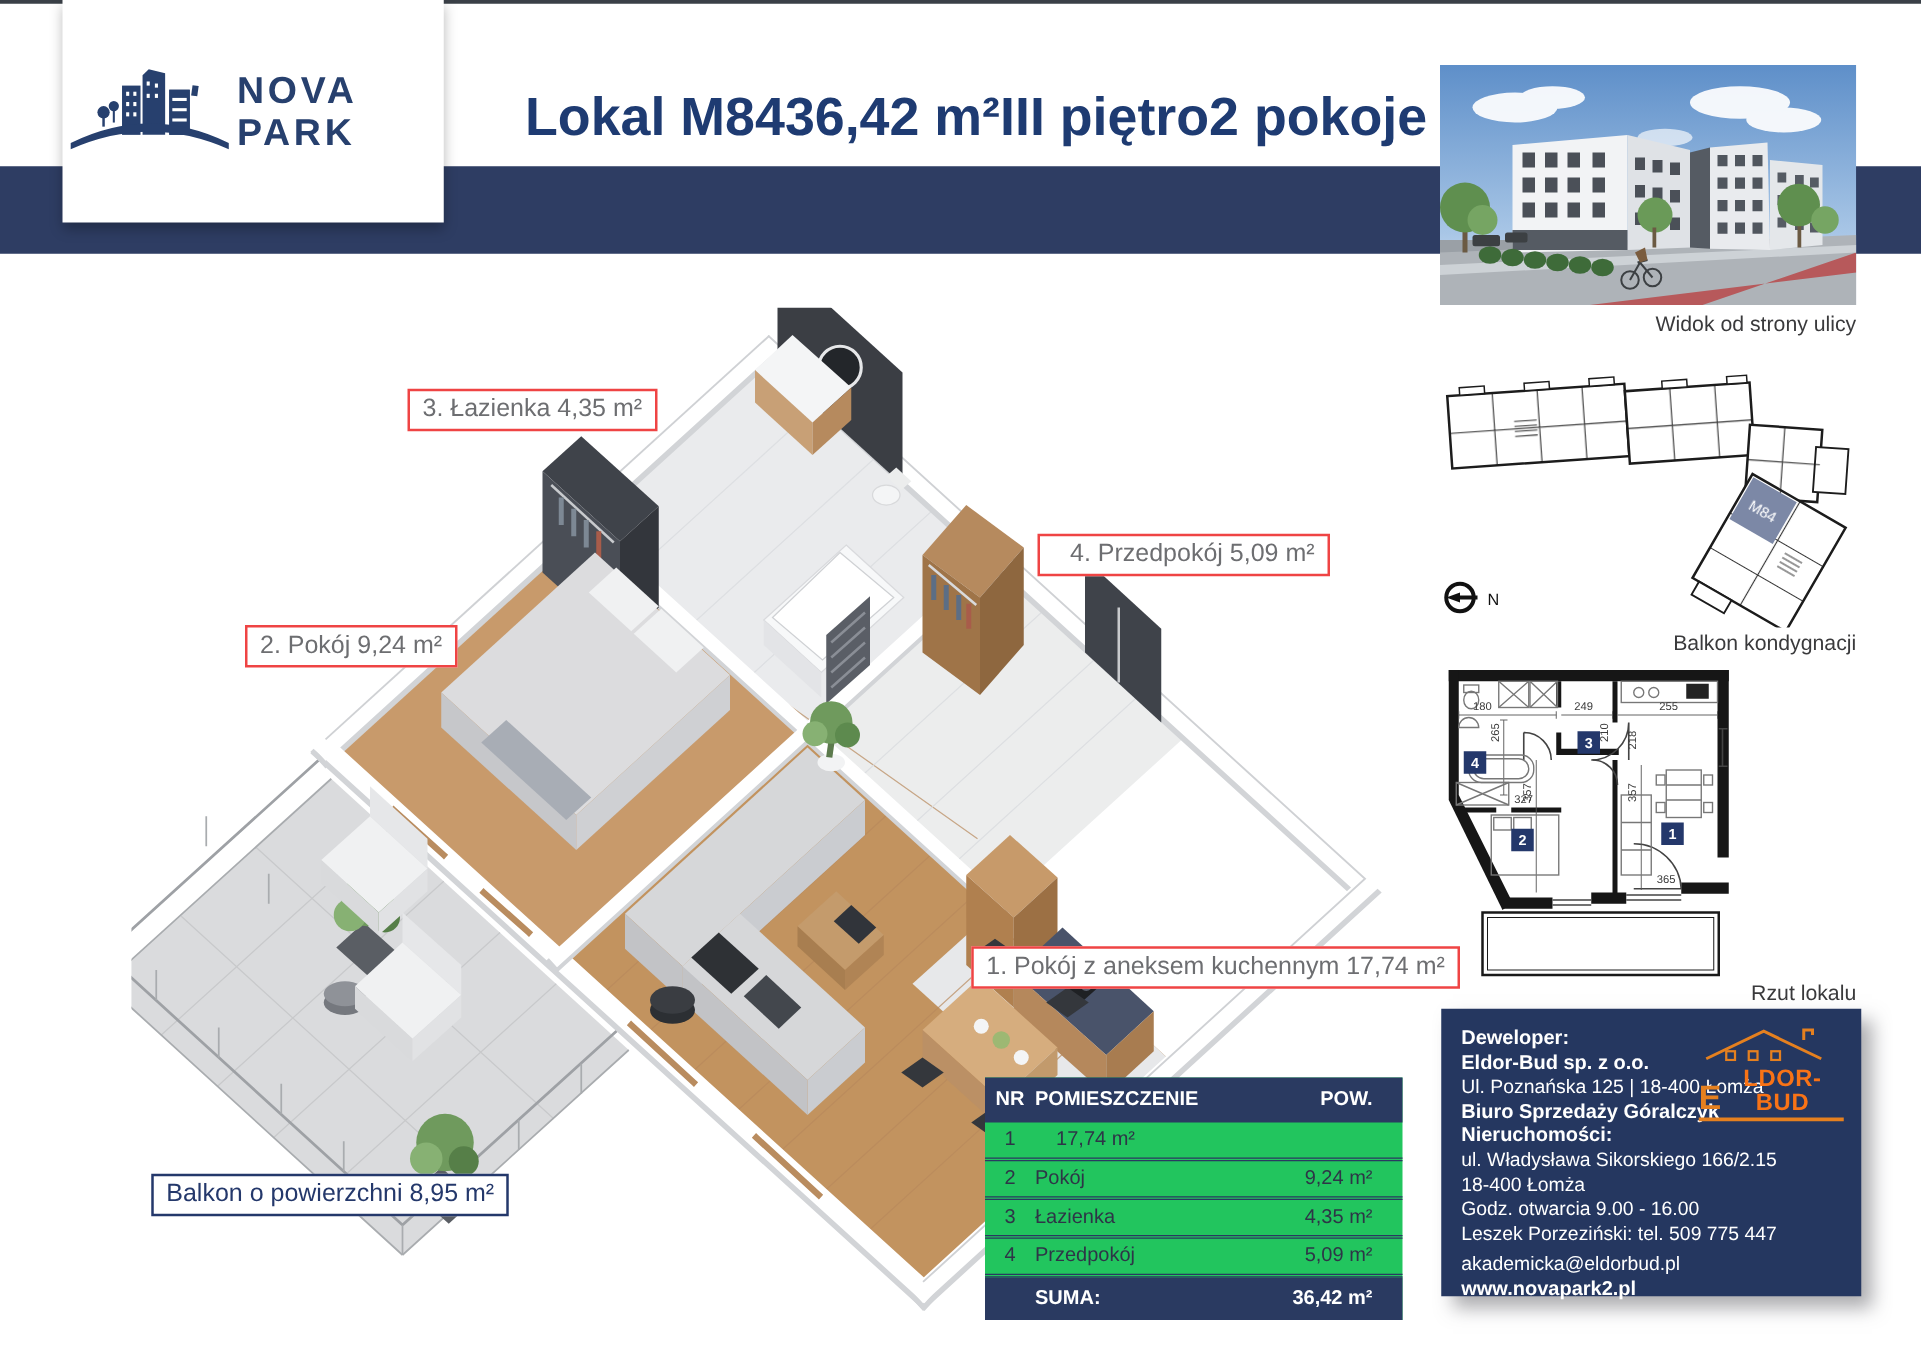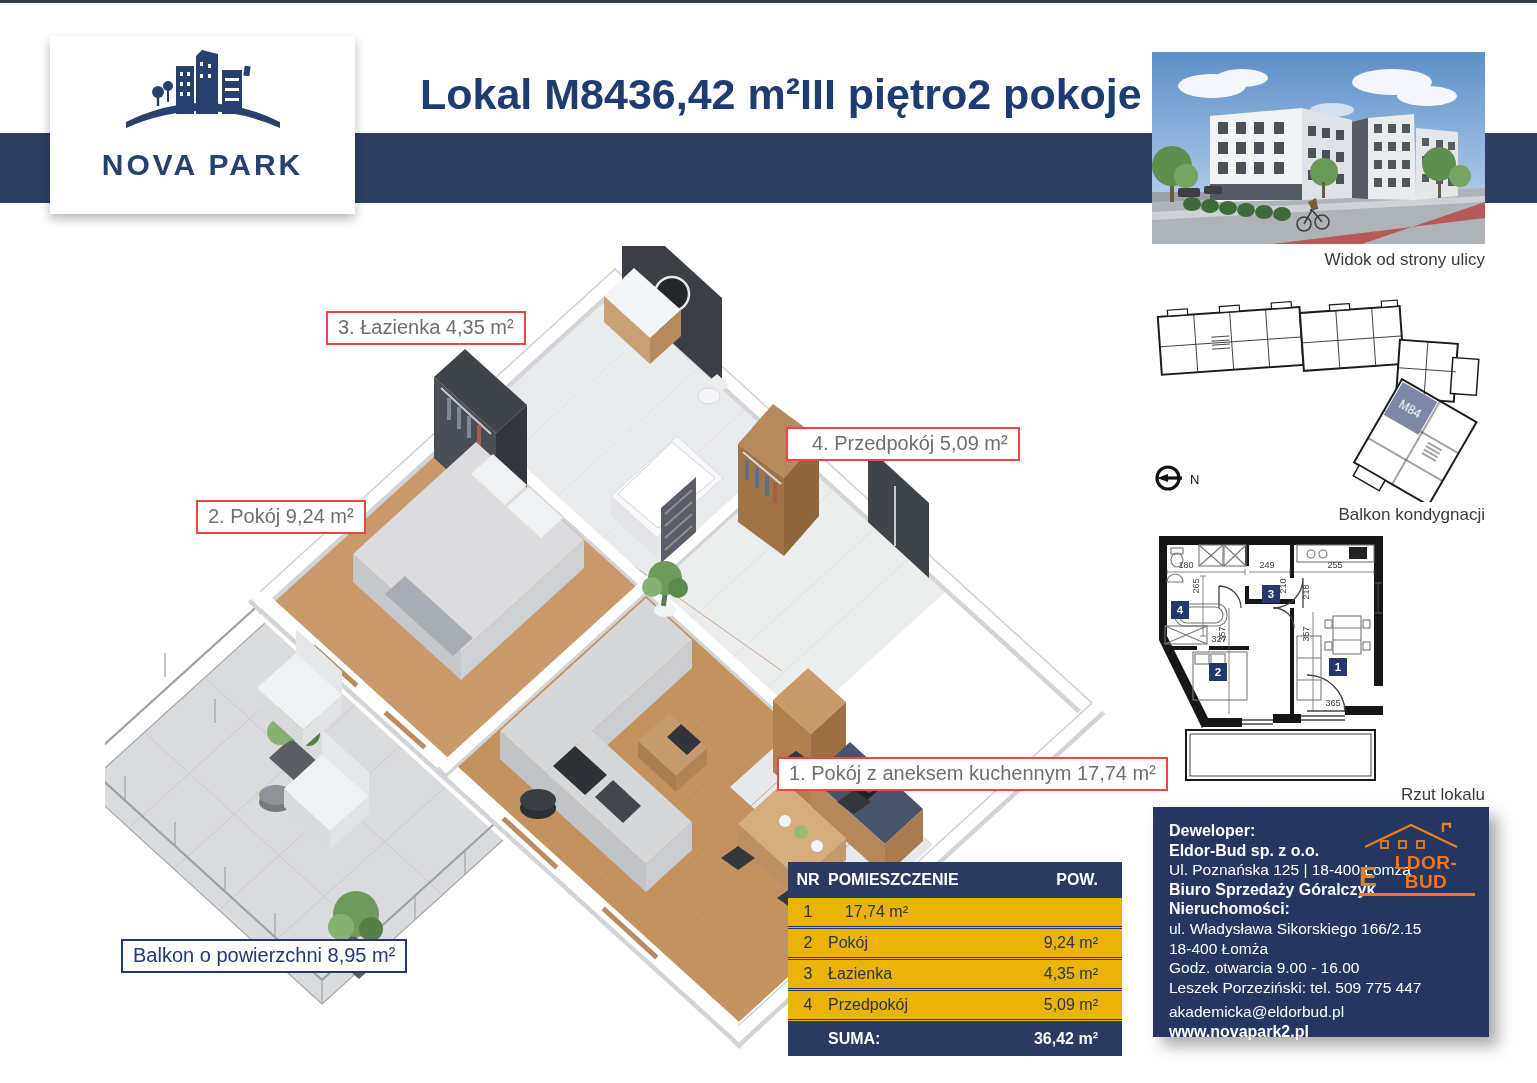--- a/index.html
+++ b/index.html
@@ -1,41 +1,41 @@
 <!DOCTYPE html>
 <html><head>
 <meta charset="utf-8">
 <style>
   html,body{margin:0;padding:0;background:#fff;}
   .page{position:relative;width:1537px;height:1083px;background:#fff;overflow:hidden;
         font-family:"Liberation Sans",sans-serif;}
   .top-strip{position:absolute;left:0;top:0;width:1537px;height:3px;background:#3a4047;}
   .band{position:absolute;left:0;top:133px;width:1537px;height:70px;background:#2e3d63;}
   .logo-card{position:absolute;left:50px;top:0;width:305px;height:178px;background:#fff;
-             box-shadow:0 5px 10px rgba(0,0,0,.28);display:flex;flex-direction:column;
-             align-items:center;justify-content:flex-start;z-index:5;margin-top:36px;}
+             box-shadow:0 5px 10px rgba(0,0,0,.28);display:flex;flex-direction:row;
+             align-items:center;justify-content:flex-start;z-index:5;}
   .logo-name{color:#27406e;font-size:30px;font-weight:600;letter-spacing:3px;margin-top:2px;}
   .title-row{position:absolute;left:420px;top:70px;width:690px;display:flex;
              justify-content:space-between;align-items:baseline;color:#1e3b72;
              font-weight:700;font-size:43px;white-space:nowrap;z-index:4;}
   .feature{position:absolute;top:10px;display:flex;align-items:center;color:#fff;}
   .feature .ftext{margin-left:16px;font-size:15.5px;line-height:1.22;}
   .f-reg{font-weight:400;} .f-bold{font-weight:700;}
   .photo{position:absolute;left:1152px;top:52px;width:333px;height:192px;z-index:6;}
   .caption{position:absolute;color:#3a3a3c;font-size:17px;text-align:right;white-space:nowrap;}
   .cap-photo{left:1152px;top:250px;width:333px;}
   .cap-schem{left:1152px;top:505px;width:333px;}
   .cap-rzut{left:1152px;top:785px;width:333px;}
   .schematic{position:absolute;left:1152px;top:288px;width:337px;height:214px;}
   .rzut{position:absolute;left:1153px;top:528px;width:252px;height:256px;}
   .plan3d{position:absolute;left:105px;top:246px;width:1030px;height:816px;overflow:hidden;}
   .plan-label{position:absolute;background:#fff;border:2px solid #ef4444;color:#6d6e71;
               font-size:20px;padding:3px 10px 4px 10px;white-space:nowrap;z-index:8;}
   .plan-label.navy{border-color:#24386b;color:#24386b;}
-  .areas-table{position:absolute;left:788px;top:862px;width:334px;font-size:16px;z-index:8;background:#eab308;}
+  .areas-table{position:absolute;left:788px;top:862px;width:334px;font-size:16px;z-index:8;background:#22c55e;}
   .t-head,.t-foot{display:flex;align-items:center;background:#2a3a61;color:#fff;font-weight:700;}
   .t-head{height:36px;} .t-foot{height:34px;}
   .t-row{display:flex;align-items:center;height:28px;color:#2e3547;border-bottom:3px double #2a3a61;}
   .t-row:last-of-type{border-bottom:none;}
   .c-nr{width:40px;text-align:center;flex:none;}
   .c-room{flex:1;text-align:left;}
   .c-area{width:80px;text-align:right;flex:none;padding-right:24px;}
   .dev-box{position:absolute;left:1153px;top:807px;width:336px;height:230px;background:#253760;
            box-shadow:9px 9px 14px rgba(90,90,95,.5);color:#fff;box-sizing:border-box;
            padding:14px 16px;z-index:8;}
@@ -568,21 +568,21 @@
         <polygon points="217,484 264,526 264,550 217,508" fill="#e6e7e9"></polygon>
         <polygon points="217,508 264,550 225,585 179,543" fill="#f0f1f2"></polygon>
         <polygon points="179,543 225,585 225,603 179,561" fill="#d9dadc"></polygon>
         <polygon points="264,550 225,585 225,603 264,568" fill="#e1e2e4"></polygon>
       </g>
     </svg>
   </div>
 
   <div class="plan-label" style="left:326px;top:311px;">3. Łazienka 4,35 m²</div>
   <div class="plan-label" style="left:196px;top:500px;">2. Pokój 9,24 m²</div>
-  <div class="plan-label" style="left:786px;top:427px;padding-left:24px;">4. Przedpokój 5,09 m²</div>
+  <div class="plan-label" style="left:830px;top:427px;padding-left:24px;">4. Przedpokój 5,09 m²</div>
   <div class="plan-label" style="left:777px;top:757px;">1. Pokój z aneksem kuchennym 17,74 m²</div>
   <div class="plan-label navy" style="left:121px;top:899px;margin-top:40px;">Balkon o powierzchni 8,95 m²</div>
 
   <div class="areas-table">
     <div class="t-head">
       <div class="c-nr">NR</div>
       <div class="c-room">POMIESZCZENIE</div>
       <div class="c-area">POW.</div>
     </div>
     <div class="t-row">

